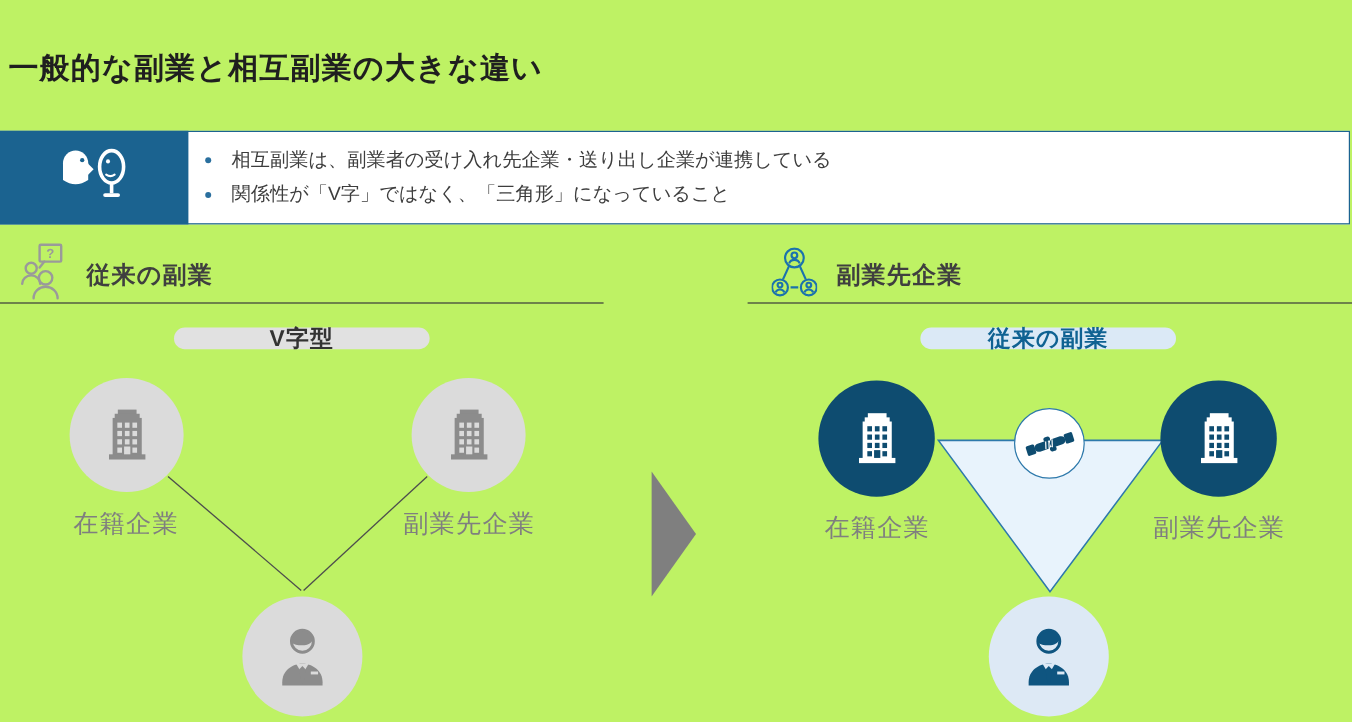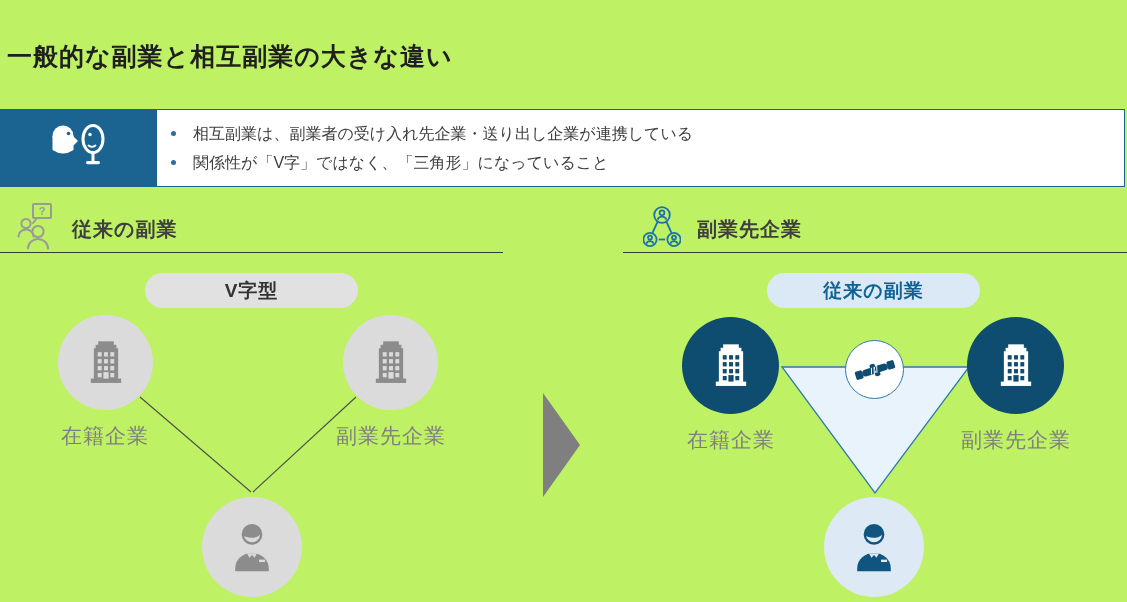--- a/index.html
+++ b/index.html
@@ -19,21 +19,21 @@
   .callout-bullets { position:absolute; left:157px; right:0; top:0; height:100%;
     display:flex; flex-direction:column; justify-content:center; padding-left:13px; }
   .bullet-row { display:flex; align-items:center; font-size:16px; font-weight:normal; color:#3d3d3d; line-height:29px; }
   .bullet-dot { width:5px; height:5px; border-radius:50%; background:#2a6f9e; margin-right:17px; flex:none; }
 
   
   .section-title { font-size:20px; font-weight:bold; color:#3f3f3f; letter-spacing:1px; }
   .section-line { border-top:1.5px solid #3a3a3a; height:0; }
 
   
-  .pill { height:35px; border-radius:17.5px; display:flex; align-items:center; justify-content:center;
+  .pill { height:18px; border-radius:17.5px; display:flex; align-items:center; justify-content:center;
     font-size:19px; font-weight:bold; letter-spacing:1px; z-index:2; }
   .pill-gray { background:#e1e1e1; color:#333333; }
   .pill-blue { background:#dbe9f6; color:#0f6292; }
 
   
   .node-circle { border-radius:50%; display:flex; align-items:center; justify-content:center; z-index:2; }
   .circle-gray { background:#dbdbdb; }
   .circle-navy { background:#0e4c70; }
   .circle-lightblue { background:#dde9f5; }
   .handshake-circle { background:#ffffff; border:1.5px solid #2e79ab; }

